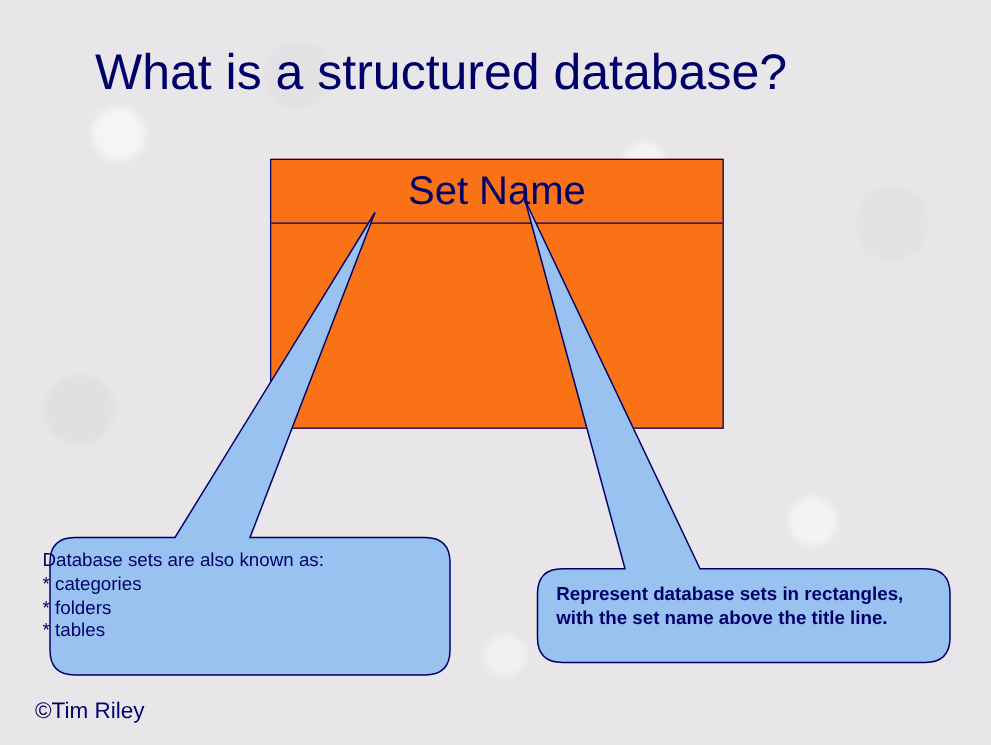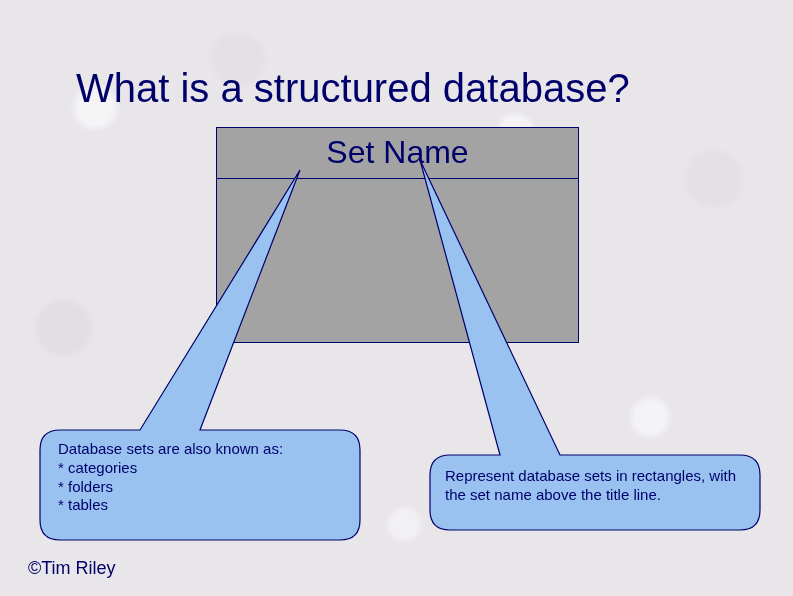--- a/index.html
+++ b/index.html
@@ -32,29 +32,28 @@
     width: 793px;
     height: 596px;
   }
   .title {
     position: absolute;
     left: 76px;
     top: 36px;
     color: #00006b;
     font-size: 40px;
     font-weight: 400;
-    margin-top: 30px;
   }
   .set-box {
     position: absolute;
     left: 216px;
     top: 127px;
     width: 363px;
     height: 216px;
-    background: #a3a3a3;
+    background: #f97316;
     border: 1px solid #00006b;
     box-sizing: border-box;
   }
   .set-name {
     position: absolute;
     left: 0;
     right: 0;
     top: 6px;
     text-align: center;
     color: #00006b;
@@ -75,22 +74,22 @@
     width: 793px;
     height: 596px;
     pointer-events: none;
   }
   .callout-text {
     position: absolute;
     color: #00006b;
     font-size: 15px;
     line-height: 1.25;
   }
-  .callout-left { left: 58px; top: 440px; width: 300px; }
-  .callout-right { left: 445px; top: 467px; width: 305px; }
+  .callout-left { left: 34px; top: 440px; width: 300px; }
+  .callout-right { left: 445px; top: 467px; width: 305px; font-weight: bold; }
   .copyright {
     position: absolute;
     left: 28px;
     top: 558px;
     color: #00006b;
     font-size: 18px;
   }
 </style>
 </head>
 <body>

